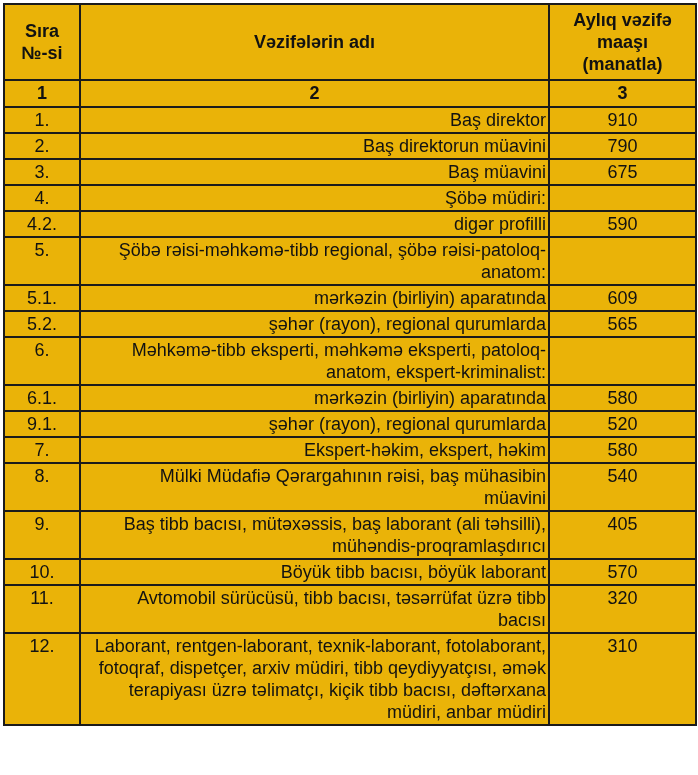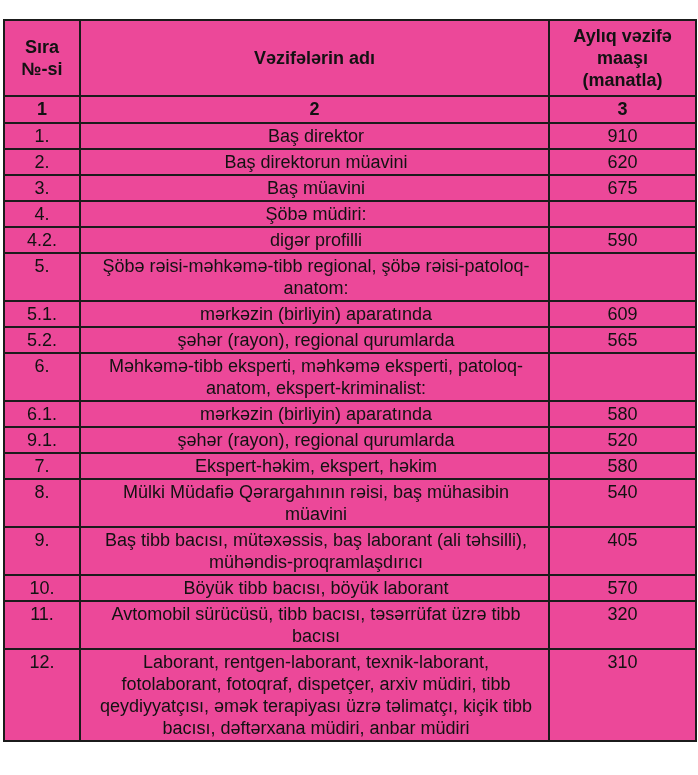--- a/index.html
+++ b/index.html
@@ -8,22 +8,22 @@
     background: #ffffff;
     width: 698px;
     height: 775px;
     font-family: "Liberation Sans", sans-serif;
     color: #121212;
   }
   table.salary-table {
     border-collapse: collapse;
     table-layout: fixed;
     width: 692px;
-    margin: 19px 0 0 3px;
-    background: #ec4899;
+    margin: 3px 0 0 3px;
+    background: #eab308;
   }
   col.c-no  { width: 76px; }
   col.c-name{ width: 469px; }
   col.c-sal { width: 147px; }
   th, td {
     border: 2px solid #1b1b1b;
     font-size: 18px;
     line-height: 22px;
     vertical-align: top;
     padding: 1px 4px;
@@ -39,23 +39,23 @@
   th.th-no   { height: 58px; }
   tr.colnum-row td {
     font-weight: bold;
     text-align: center;
     line-height: 23px;
   }
   td.cell-no {
     text-align: center;
   }
   td.cell-name {
-    text-align: center;
+    text-align: right;
     padding-left: 13px;
-    padding-right: 10px;
+    padding-right: 2px;
   }
   td.cell-sal {
     text-align: center;
     border-radius: 13px;
   }
 </style>
 </head>
 <body>
 
 <table class="salary-table">
@@ -76,21 +76,21 @@
       <td>3</td>
     </tr>
     <tr>
       <td class="cell-no">1.</td>
       <td class="cell-name">Baş direktor</td>
       <td class="cell-sal">910</td>
     </tr>
     <tr>
       <td class="cell-no">2.</td>
       <td class="cell-name">Baş direktorun müavini</td>
-      <td class="cell-sal">620</td>
+      <td class="cell-sal">790</td>
     </tr>
     <tr>
       <td class="cell-no">3.</td>
       <td class="cell-name">Baş müavini</td>
       <td class="cell-sal">675</td>
     </tr>
     <tr>
       <td class="cell-no">4.</td>
       <td class="cell-name">Şöbə müdiri:</td>
       <td class="cell-sal"></td>

